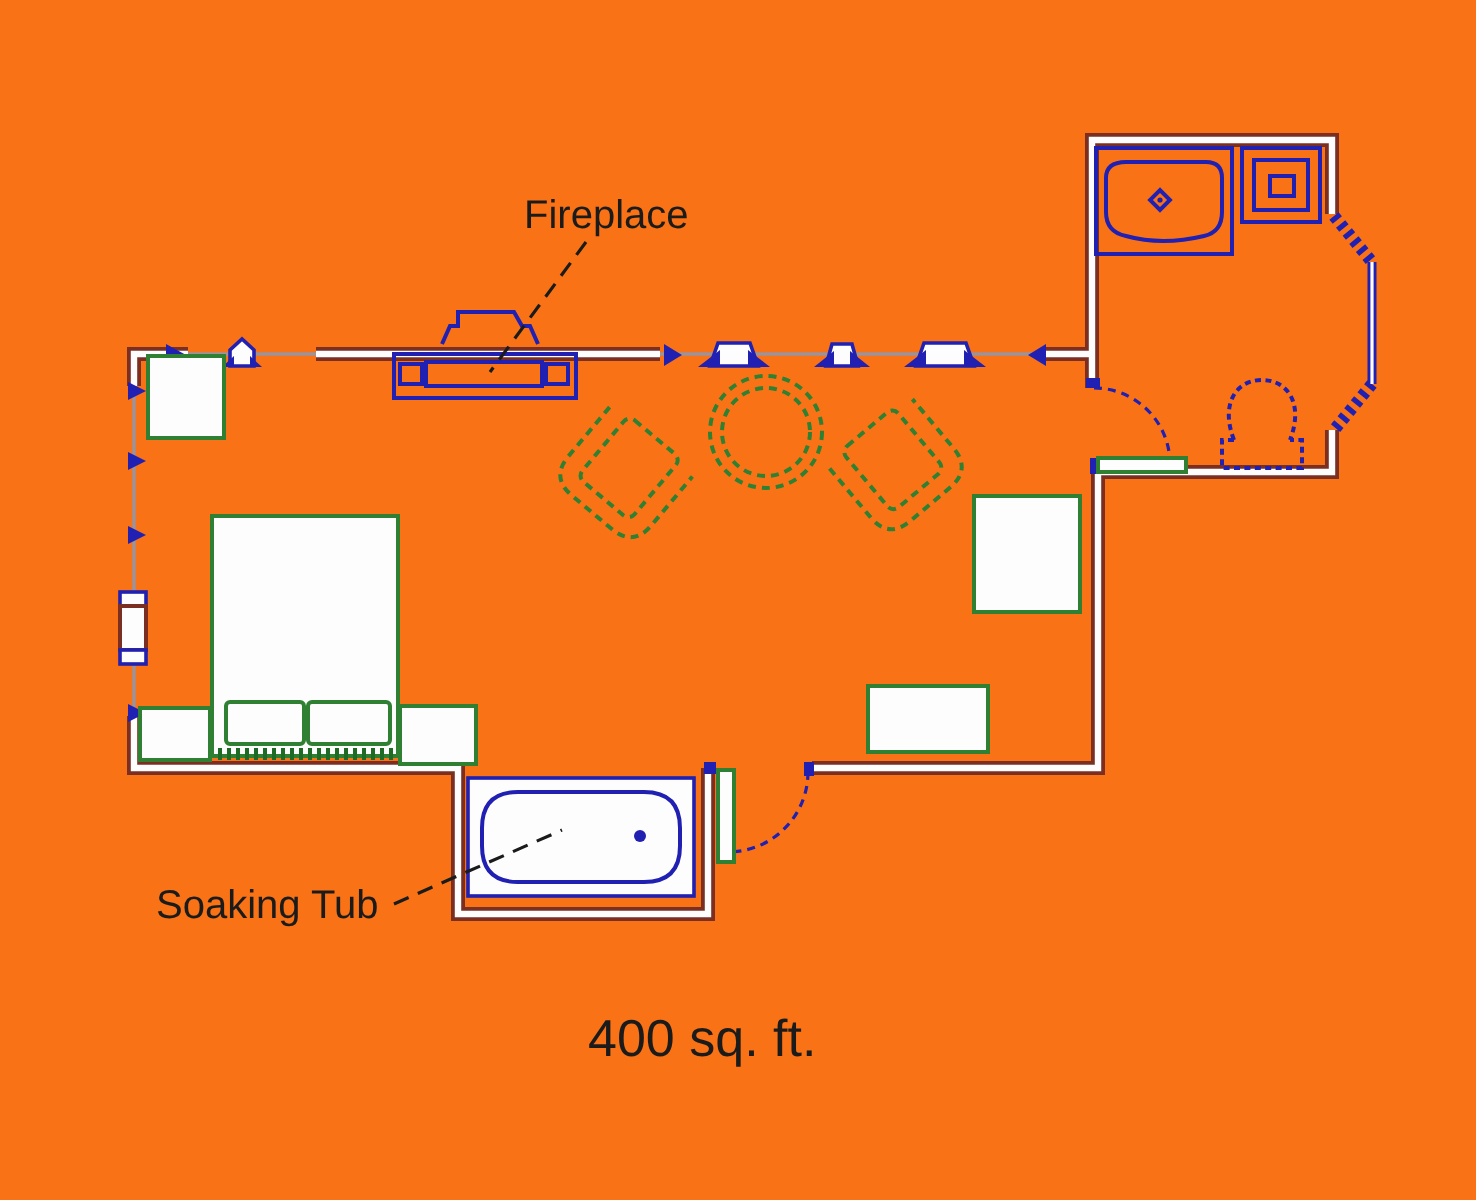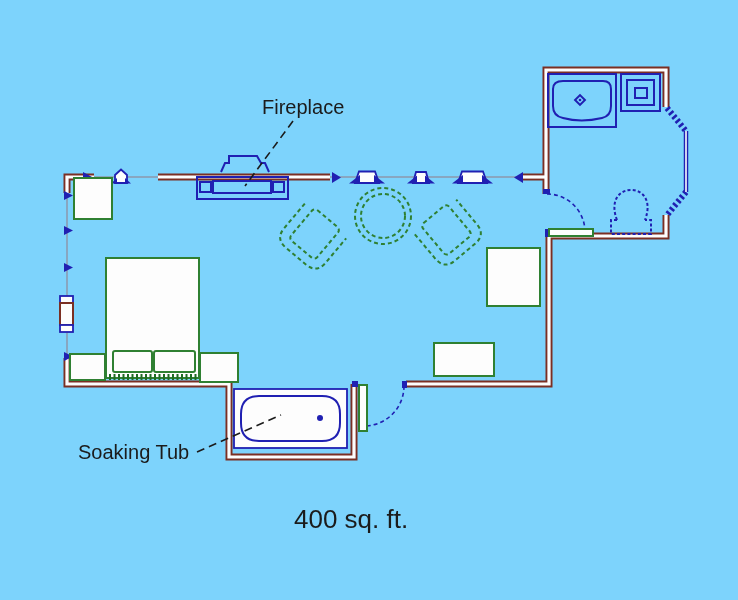--- a/index.html
+++ b/index.html
@@ -1,16 +1,16 @@
 <!DOCTYPE html>
 <html><head>
 <meta charset="utf-8">
 <style>
   html,body{margin:0;padding:0;background:#ffffff;}
-  #stage{position:relative;width:738px;height:600px;background:#7dd3fc;overflow:hidden;
+  #stage{position:relative;width:738px;height:600px;background:#f97316;overflow:hidden;
          font-family:"Liberation Sans",sans-serif;}
   svg{display:block;}
   
   .wall-o{fill:none;stroke:#7b2f23;stroke-width:7;stroke-linejoin:miter;stroke-linecap:butt;}
   .wall-i{fill:none;stroke:#fdfdfd;stroke-width:3.2;stroke-linejoin:miter;stroke-linecap:butt;}
   .winline{fill:none;stroke:#8d97ad;stroke-width:1.5;}
   .blue{stroke:#2020b2;fill:none;stroke-width:2;}
   .bluefill{fill:#2020b2;stroke:none;}
   .bluewhite{stroke:#2020b2;fill:#fdfdfd;stroke-width:1.8;}
   .green{stroke:#2f8032;fill:none;stroke-width:2;}

